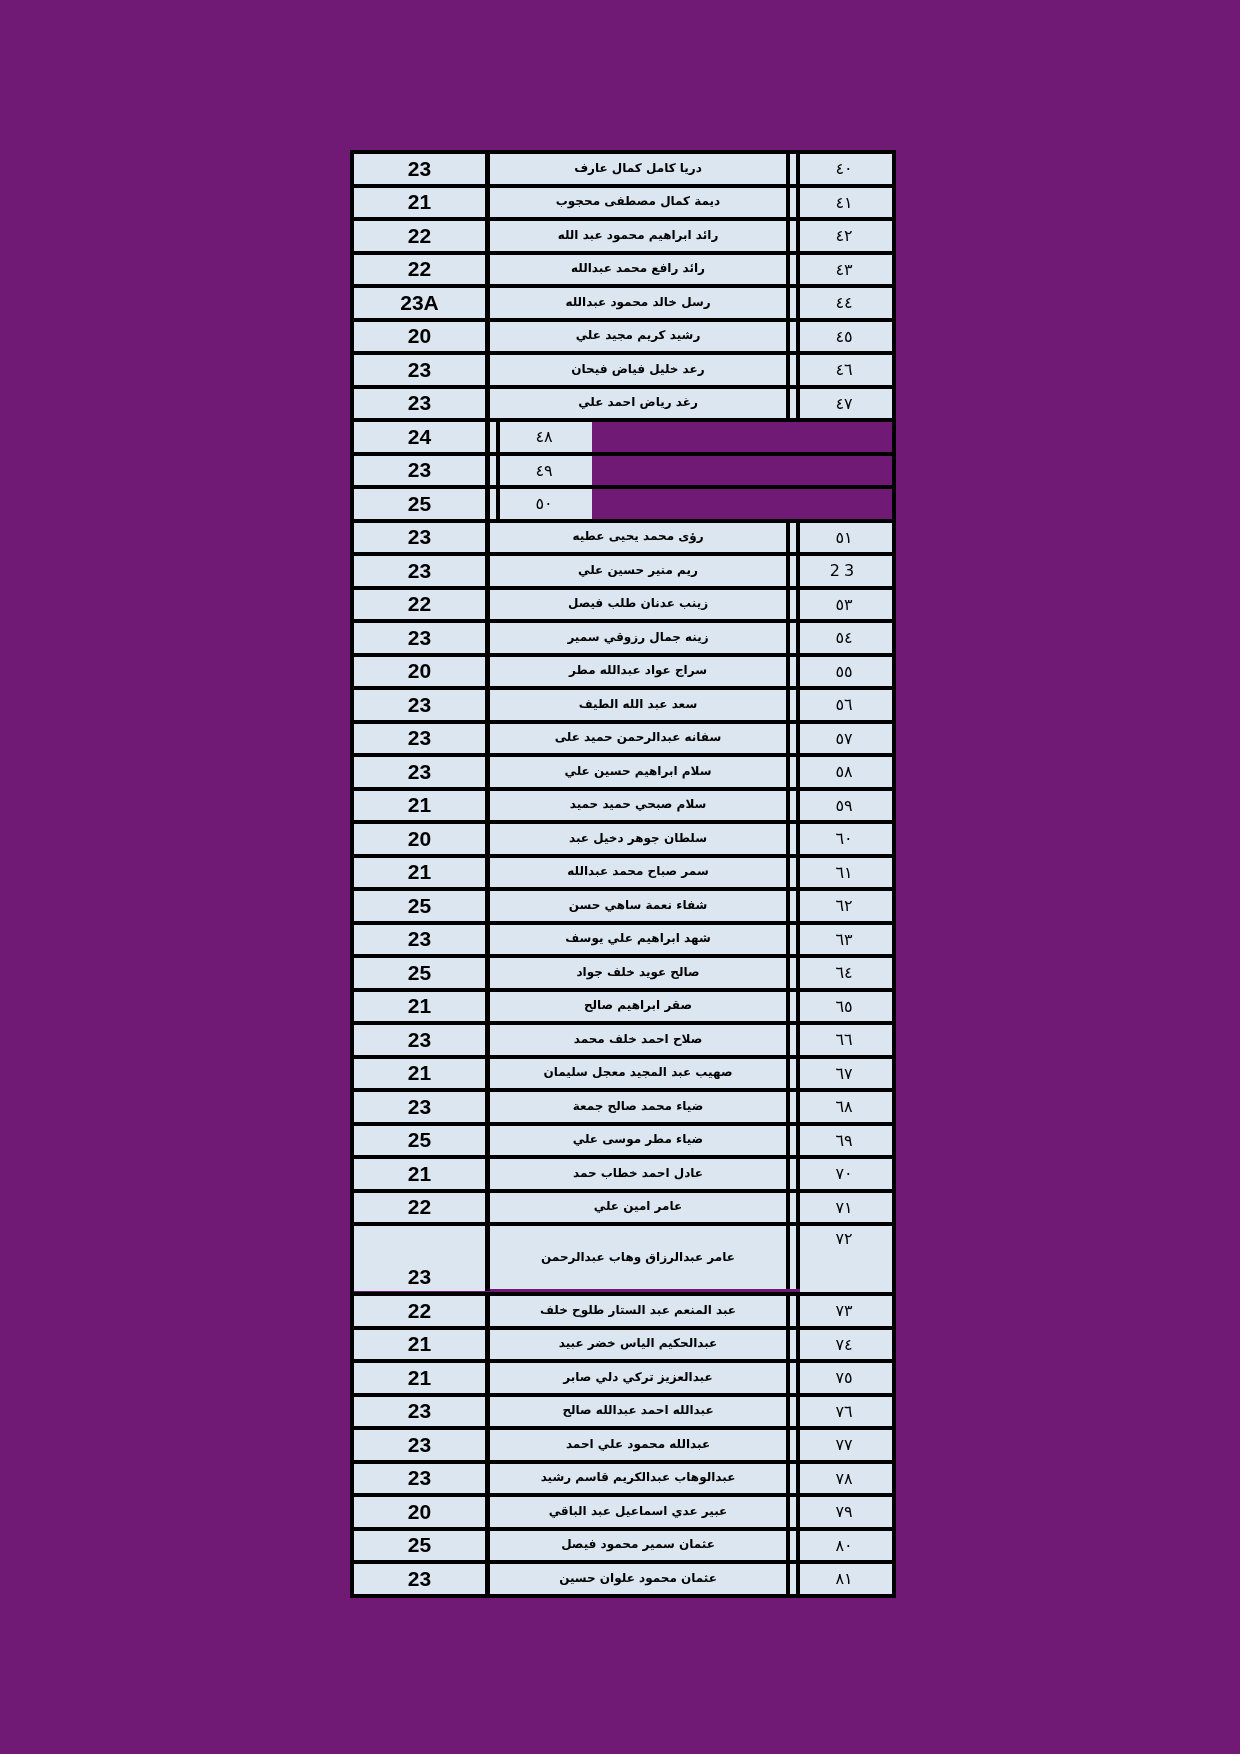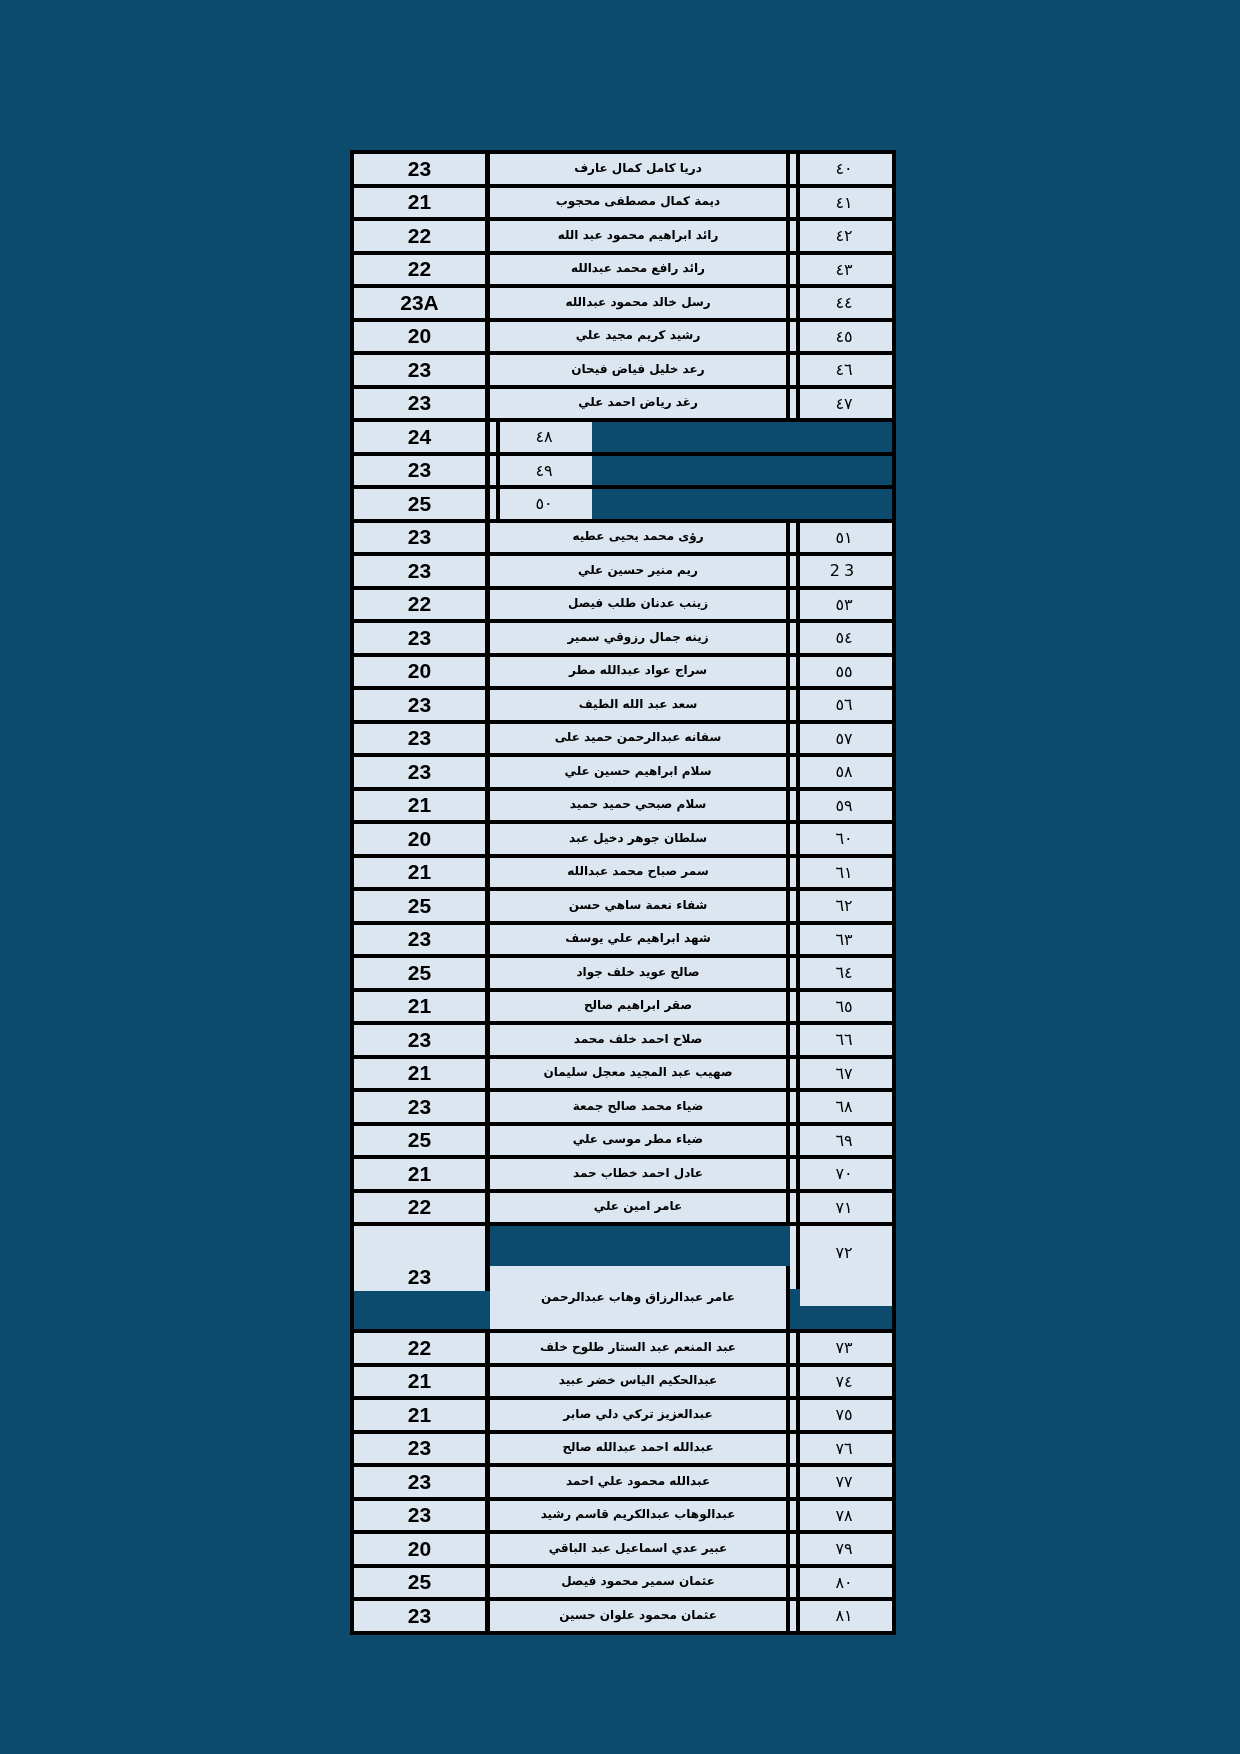--- a/index.html
+++ b/index.html
@@ -5,21 +5,21 @@
   html,body{
     margin:0;
     padding:0;
     background:#ffffff;
     font-family:"DejaVu Sans",sans-serif;
   }
   #page{
     position:relative;
     width:1240px;
     height:1754px;
-    background:#0c4a6e;
+    background:#701a75;
     overflow:hidden;
   }
   .roster{
     position:absolute;
     left:350px;
     top:150px;
     display:flex;
     flex-direction:column;
     border:4px solid #000;
   }
@@ -74,29 +74,28 @@
     color:#000;
     padding-right:4px;
     text-align:center;
   }
   
   .row.tall .cell{
     height:63px;
   }
   .row.tall .name{
     white-space:normal;
-    margin-top:40px;
   }
   .row.tall .grade{
     align-items:flex-end;
     padding-bottom:2px;
   }
   .row.tall .serial{
     align-items:flex-start;
-    padding-top:17px;
+    padding-top:3px;
   }
 </style>
 </head>
 <body>
 
 <div id="page">
   <div class="roster">
   <div class="row">
     <div class="cell grade">23</div>
     <div class="cell name">دريا كامل كمال عارف</div>

